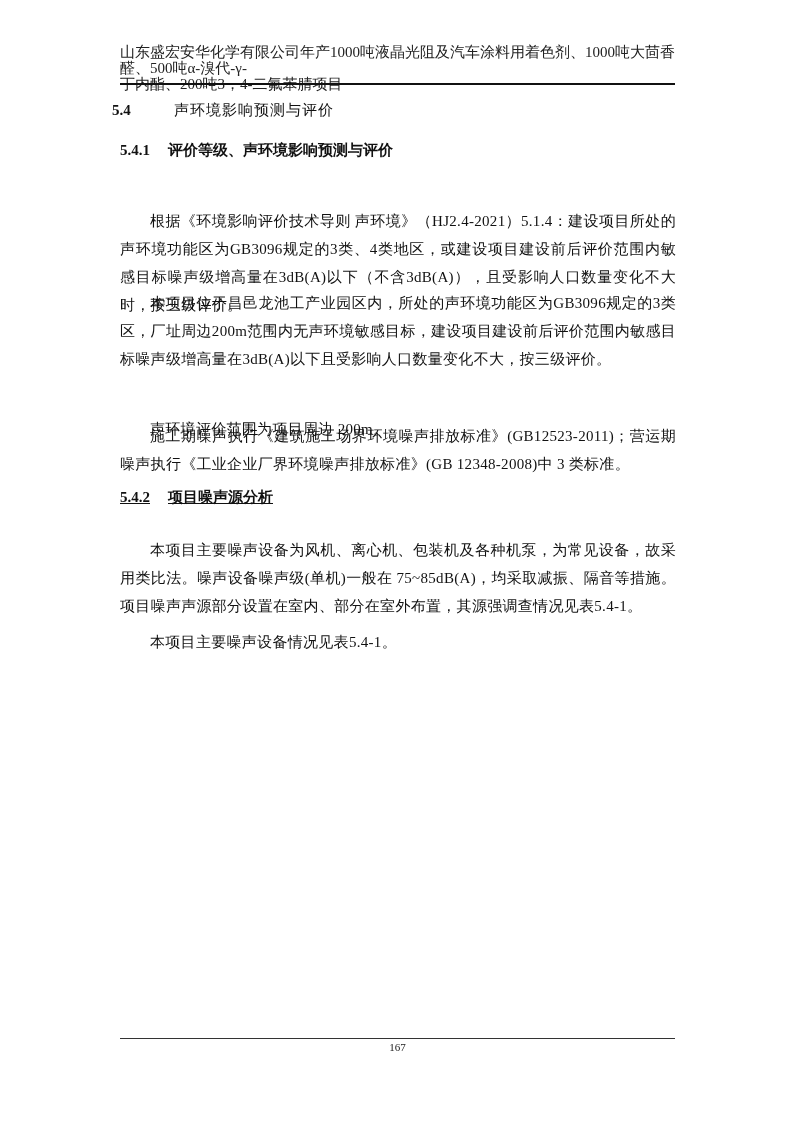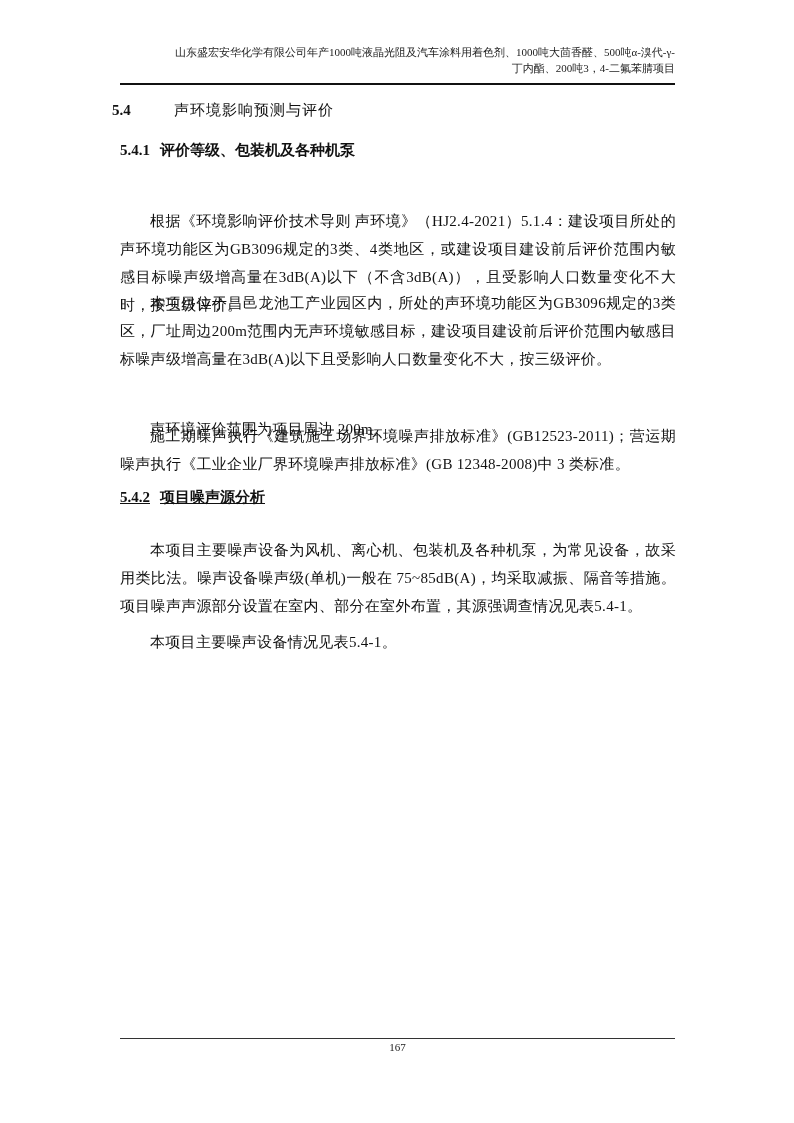--- a/index.html
+++ b/index.html
@@ -1,28 +1,28 @@
 <!DOCTYPE html>
 <html><head>
 <meta charset="utf-8">
 <style>
   html, body { margin: 0; padding: 0; background: #ffffff; }
   body { width: 794px; height: 1123px; position: relative; overflow: hidden;
          font-family: "Liberation Serif", "DejaVu Serif", serif; color: #111; }
   .header { position: absolute; left: 120px; top: 44px; width: 555px;
-            text-align: right; font-size: 11px; line-height: 16px; color: #222; }
+            text-align: left; font-size: 15px; line-height: 16px; color: #222; }
   .header-rule { position: absolute; left: 120px; top: 83px; width: 555px;
                  height: 0; border-top: 2px solid #111; }
   .h2 { position: absolute; left: 112px; top: 96px; font-size: 15px; font-weight: bold;
         line-height: 28px; white-space: nowrap; }
   .h2 .num { display: inline-block; width: 62px; }
   .h2 .title { font-weight: normal; letter-spacing: 1px; }
   .h3 { position: absolute; left: 120px; font-size: 15px; font-weight: bold;
         line-height: 20px; white-space: nowrap; }
-  .h3 .num { margin-right: 10px; }
+  .h3 .num { margin-right: 18px; }
   .para { position: absolute; left: 120px; width: 556px; font-size: 15px;
           line-height: 28px; text-align: justify; text-indent: 30px; letter-spacing: 0.3px; }
   .footer-rule { position: absolute; left: 120px; top: 1038px; width: 555px;
                  height: 0; border-top: 1.5px solid #333; }
   .page-num { position: absolute; left: 120px; top: 1041px; width: 555px;
               text-align: center; font-size: 11px; color: #222; }
 </style>
 </head>
 <body>
 
@@ -30,21 +30,21 @@
   <div>山东盛宏安华化学有限公司年产1000吨液晶光阻及汽车涂料用着色剂、1000吨大茴香醛、500吨α-溴代-γ-</div>
   <div>丁内酯、200吨3，4-二氟苯腈项目</div>
 </div>
 <div class="header-rule"></div>
 
 <div class="h2">
   <span class="num">5.4</span><span class="title">声环境影响预测与评价</span>
 </div>
 
 <div class="h3" style="top:140px;">
-  <span class="num">5.4.1</span><span>评价等级、包装机及各种机泵</span>
+  <span class="num">5.4.1</span><span>评价等级、声环境影响预测与评价</span>
 </div>
 
 <div class="para" style="top:163px;margin-top:44px;">根据《环境影响评价技术导则 声环境》（HJ2.4-2021）5.1.4：建设项目所处的声环境功能区为GB3096规定的3类、4类地区，或建设项目建设前后评价范围内敏感目标噪声级增高量在3dB(A)以下（不含3dB(A)），且受影响人口数量变化不大时，按三级评价。</div>
 <div class="para" style="top:289px;">本项目位于昌邑龙池工产业园区内，所处的声环境功能区为GB3096规定的3类区，厂址周边200m范围内无声环境敏感目标，建设项目建设前后评价范围内敏感目标噪声级增高量在3dB(A)以下且受影响人口数量变化不大，按三级评价。</div>
 <div class="para" style="top:415px;">声环境评价范围为项目周边 200m。</div>
 <div class="para" style="top:422px;">施工期噪声执行《建筑施工场界环境噪声排放标准》(GB12523-2011)；营运期噪声执行《工业企业厂界环境噪声排放标准》(GB 12348-2008)中 3 类标准。</div>
 
 <div class="h3" style="top:487px;text-decoration:underline;">
   <span class="num">5.4.2</span><span>项目噪声源分析</span>
 </div>

